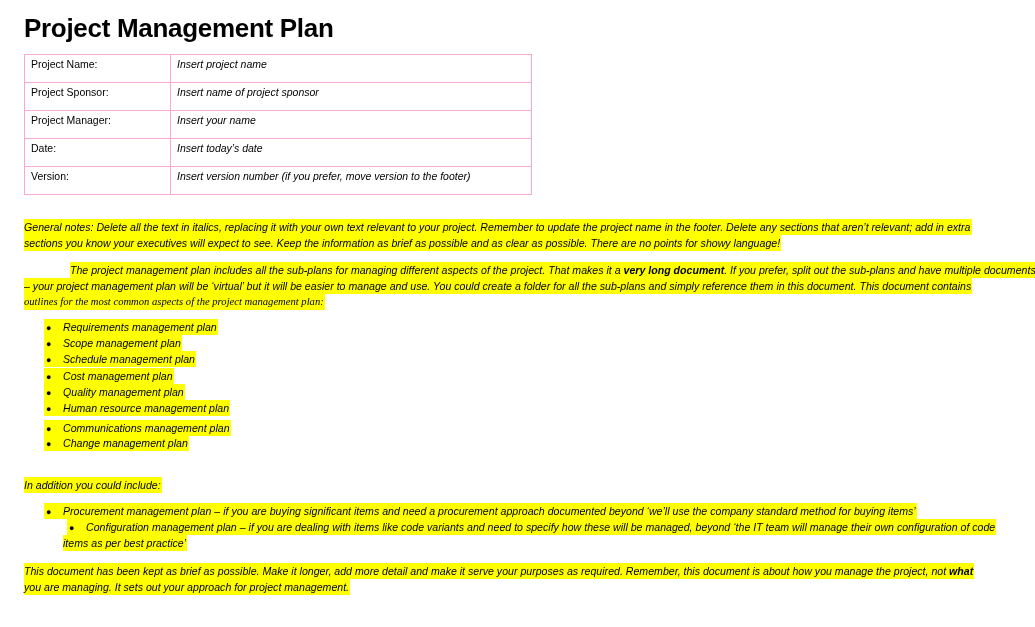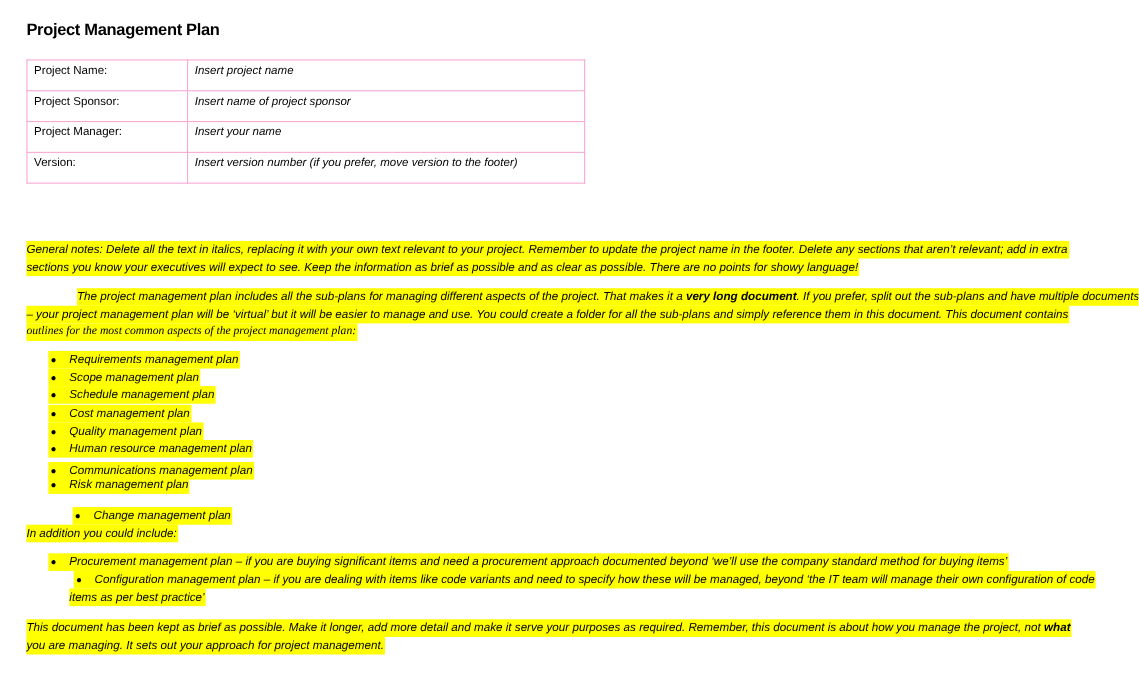--- a/index.html
+++ b/index.html
@@ -3,21 +3,21 @@
 <meta charset="utf-8">
 <style>
   html, body { margin: 0; padding: 0; background: #ffffff; }
   body {
     width: 1035px; height: 627px; position: relative; overflow: hidden;
     font-family: "Liberation Sans", "DejaVu Sans", sans-serif;
     color: #000;
   }
   .title {
     position: absolute; left: 24px; top: 13px;
-    font-size: 15px; font-weight: bold; letter-spacing: -0.3px;
+    font-size: 26px; font-weight: bold; letter-spacing: -0.3px;
     margin: 0; line-height: 30px;
   }
   table.info {
     position: absolute; left: 24px; top: 54px;
     width: 508px; border-collapse: collapse;
     font-size: 10.5px;
   }
   table.info td {
     border: 1px solid #f9a8d4; height: 26px; padding: 0 0 0 6px;
     vertical-align: top; line-height: 16px; padding-top: 1px;
@@ -48,20 +48,24 @@
   </tr>
   <tr>
     <td class="lbl">Project Sponsor:</td>
     <td class="val">Insert name of project sponsor</td>
   </tr>
   <tr>
     <td class="lbl">Project Manager:</td>
     <td class="val">Insert your name</td>
   </tr>
   <tr>
+    <td class="lbl">Date:</td>
+    <td class="val">Insert today’s date</td>
+  </tr>
+  <tr>
     <td class="lbl">Version:</td>
     <td class="val">Insert version number (if you prefer, move version to the footer)</td>
   </tr>
 </tbody>
   </table>
 
 <div>
   <div class="line" style="left:24px; top:219px;"><span class="hl">General notes: Delete all the text in italics, replacing it with your own text relevant to your project. Remember to update the project name in the footer. Delete any sections that aren’t relevant; add in extra</span></div>
   <div class="line" style="left:24px; top:235px;"><span class="hl">sections you know your executives will expect to see. Keep the information as brief as possible and as clear as possible. There are no points for showy language!</span></div>
 </div>
@@ -74,21 +78,21 @@
 
 <div>
   <div class="bullet-row" style="top:319px;"><span class="hl"><span class="bullet">●</span><span>Requirements management plan</span></span></div>
   <div class="bullet-row" style="top:335px;"><span class="hl"><span class="bullet">●</span><span>Scope management plan</span></span></div>
   <div class="bullet-row" style="top:351px;"><span class="hl"><span class="bullet">●</span><span>Schedule management plan</span></span></div>
   <div class="bullet-row" style="top:368px;"><span class="hl"><span class="bullet">●</span><span>Cost management plan</span></span></div>
   <div class="bullet-row" style="top:384px;"><span class="hl"><span class="bullet">●</span><span>Quality management plan</span></span></div>
   <div class="bullet-row" style="top:400px;"><span class="hl"><span class="bullet">●</span><span>Human resource management plan</span></span></div>
   <div class="bullet-row" style="top:420px;"><span class="hl"><span class="bullet">●</span><span>Communications management plan</span></span></div>
   <div class="bullet-row" style="top:433px;"><span class="hl"><span class="bullet">●</span><span>Risk management plan</span></span></div>
-  <div class="bullet-row" style="top:461px;padding-left:22px;"><span class="hl"><span class="bullet">●</span><span>Change management plan</span></span></div>
+  <div class="bullet-row" style="top:435px;"><span class="hl"><span class="bullet">●</span><span>Change management plan</span></span></div>
 </div>
 
 <div class="line" style="left:24px; top:477px;"><span class="hl">In addition you could include:</span></div>
 
 <div>
   <div class="bullet-row" style="top:503px;"><span class="hl"><span class="bullet">●</span><span>Procurement management plan – if you are buying significant items and need a procurement approach documented beyond ‘we’ll use the company standard method for buying items’</span></span></div>
   <div class="bullet-row" style="top:519px;padding-left:23px;"><span class="hl"><span class="bullet">●</span><span>Configuration management plan – if you are dealing with items like code variants and need to specify how these will be managed, beyond ‘the IT team will manage their own configuration of code</span></span></div>
   <div class="line cont" style="top:535px;"><span class="hl">items as per best practice’</span></div>
 </div>
 

